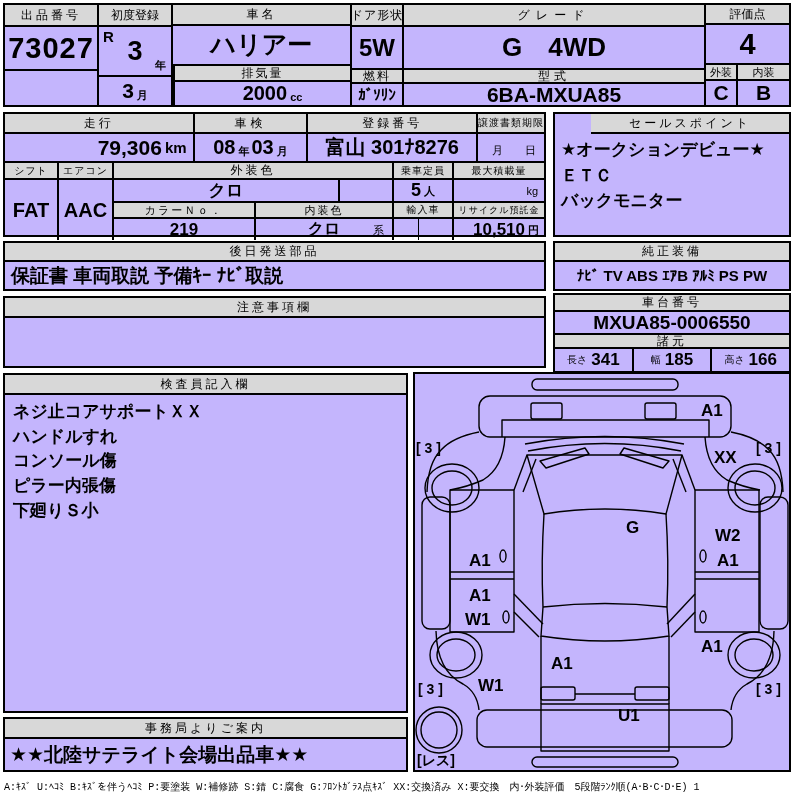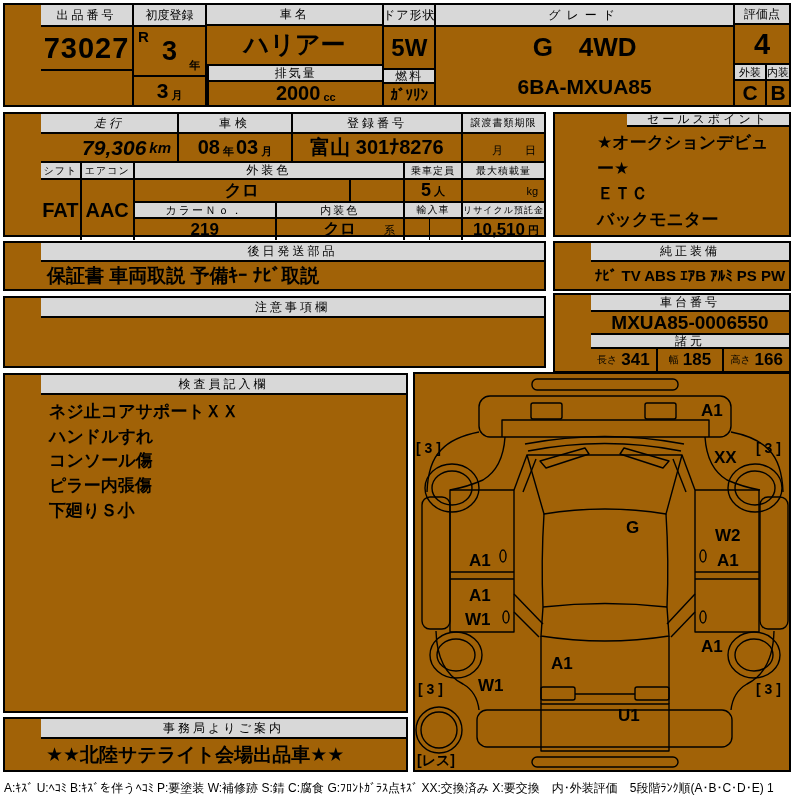--- a/index.html
+++ b/index.html
@@ -1,32 +1,32 @@
 <!DOCTYPE html>
 <html><head>
 <meta charset="utf-8">
 <style>
   html,body{margin:0;padding:0;background:#fff;}
   .sheet{position:relative;width:800px;height:800px;background:#fff;color:#000;
          font-family:"Liberation Sans","DejaVu Sans",sans-serif;}
-  .box{position:absolute;border:2px solid #000;background:#a16207;box-sizing:border-box;padding-left:36px;}
+  .box{position:absolute;border:2px solid #000;background:#c4b5fd;box-sizing:border-box;}
   .col{display:flex;flex-direction:column;box-sizing:border-box;}
   .row{display:flex;box-sizing:border-box;}
   .bl{border-left:2px solid #000;}
   .bt{border-top:2px solid #000;}
   .hdr{background:#d8d8d8;border-bottom:2px solid #000;display:flex;align-items:center;justify-content:center;
        font-size:12px;letter-spacing:3px;box-sizing:border-box;white-space:nowrap;overflow:hidden;}
   .hdr.sm{font-size:10px;letter-spacing:1px;}
   .val{display:flex;align-items:center;justify-content:center;font-weight:bold;box-sizing:border-box;white-space:nowrap;overflow:hidden;}
   .unit{font-size:11px;font-weight:bold;margin-left:3px;align-self:flex-end;padding-bottom:2px;}
   .cell{box-sizing:border-box;}
   .lines{padding:5px 8px;font-weight:bold;font-size:17px;line-height:1.45;}
   .dlabel{position:absolute;font-weight:bold;font-size:17px;white-space:nowrap;}
   .dlabel.tire{font-size:14px;}
-  .legend{position:absolute;left:4px;top:780px;width:794px;font-size:12px;white-space:nowrap;letter-spacing:0px;}
+  .legend{position:absolute;left:4px;top:780px;width:794px;font-size:10px;white-space:nowrap;letter-spacing:0px;font-family:Liberation Mono, monospace;}
 </style>
 </head>
 <body>
 
 <div class="sheet">
 
   <div class="box row" style="left:3px;top:3px;width:788px;height:104px;">
     <div class="col" style="width:92px;">
       <div class="hdr" style="height:22px;">出品番号</div>
       <div class="val" style="height:42px;font-size:29px;letter-spacing:1px;">73027</div>
@@ -59,41 +59,42 @@
     </div>
     <div class="col bl" style="width:52px;">
       <div class="hdr" style="height:22px;letter-spacing:1px;">ドア形状</div>
       <div class="val" style="height:41px;font-size:24px;">5W</div>
       <div class="hdr bt" style="height:16px;letter-spacing:2px;">燃料</div>
       <div class="val" style="flex:1;font-size:15px;">ｶﾞｿﾘﾝ</div>
     </div>
     <div class="col bl" style="width:302px;">
       <div class="hdr" style="height:22px;letter-spacing:6px;">グレード</div>
       <div class="val" style="height:41px;font-size:26px;">G　4WD</div>
+      <div class="hdr bt" style="height:16px;letter-spacing:4px;">型式</div>
       <div class="val" style="flex:1;font-size:21px;">6BA-MXUA85</div>
     </div>
     <div class="col bl" style="flex:1;">
       <div class="hdr" style="height:22px;letter-spacing:0;">評価点</div>
       <div class="val" style="height:41px;font-size:29px;">4</div>
       <div class="row bt" style="flex:1;">
         <div class="col" style="width:30px;">
           <div class="hdr" style="height:16px;letter-spacing:0;font-size:11px;">外装</div>
           <div class="val" style="flex:1;font-size:21px;">C</div>
         </div>
         <div class="col bl" style="flex:1;">
           <div class="hdr" style="height:16px;letter-spacing:0;font-size:11px;">内装</div>
           <div class="val" style="flex:1;font-size:21px;">B</div>
         </div>
       </div>
     </div>
   </div>
 
   <div class="box col" style="left:3px;top:112px;width:543px;height:125px;">
     <div class="row" style="height:50px;">
-      <div class="col" style="width:136px;font-style:italic;">
+      <div class="col" style="width:188px;">
         <div class="hdr" style="height:20px;">走行</div>
         <div class="val" style="flex:1;justify-content:flex-end;padding-right:6px;">
           <span style="font-size:21px;">79,306</span>
           <span style="font-size:15px;font-weight:bold;margin-left:3px;">km</span>
         </div>
       </div>
       <div class="col bl" style="width:114px;">
         <div class="hdr" style="height:20px;letter-spacing:4px;">車検</div>
         <div class="val" style="flex:1;">
           <span style="font-size:20px;">08</span>
@@ -105,21 +106,21 @@
       <div class="col bl" style="width:170px;">
         <div class="hdr" style="height:20px;">登録番号</div>
         <div class="val" style="flex:1;font-size:20px;">富山 301ﾅ8276</div>
       </div>
       <div class="col bl" style="flex:1;">
         <div class="hdr sm" style="height:20px;">譲渡書類期限</div>
         <div class="val" style="flex:1;font-size:11px;font-weight:normal;justify-content:flex-end;padding-right:8px;align-items:flex-end;padding-bottom:3px;">月　　日</div>
       </div>
     </div>
     <div class="row bt" style="flex:1;">
-      <div class="col" style="width:40px;">
+      <div class="col" style="width:52px;">
         <div class="hdr sm" style="height:17px;">シフト</div>
         <div class="val" style="flex:1;font-size:20px;">FAT</div>
       </div>
       <div class="col bl" style="width:55px;">
         <div class="hdr sm" style="height:17px;">エアコン</div>
         <div class="val" style="flex:1;font-size:20px;">AAC</div>
       </div>
       <div class="col bl" style="width:280px;">
         <div class="hdr" style="height:17px;">外装色</div>
         <div class="row" style="height:21px;">

